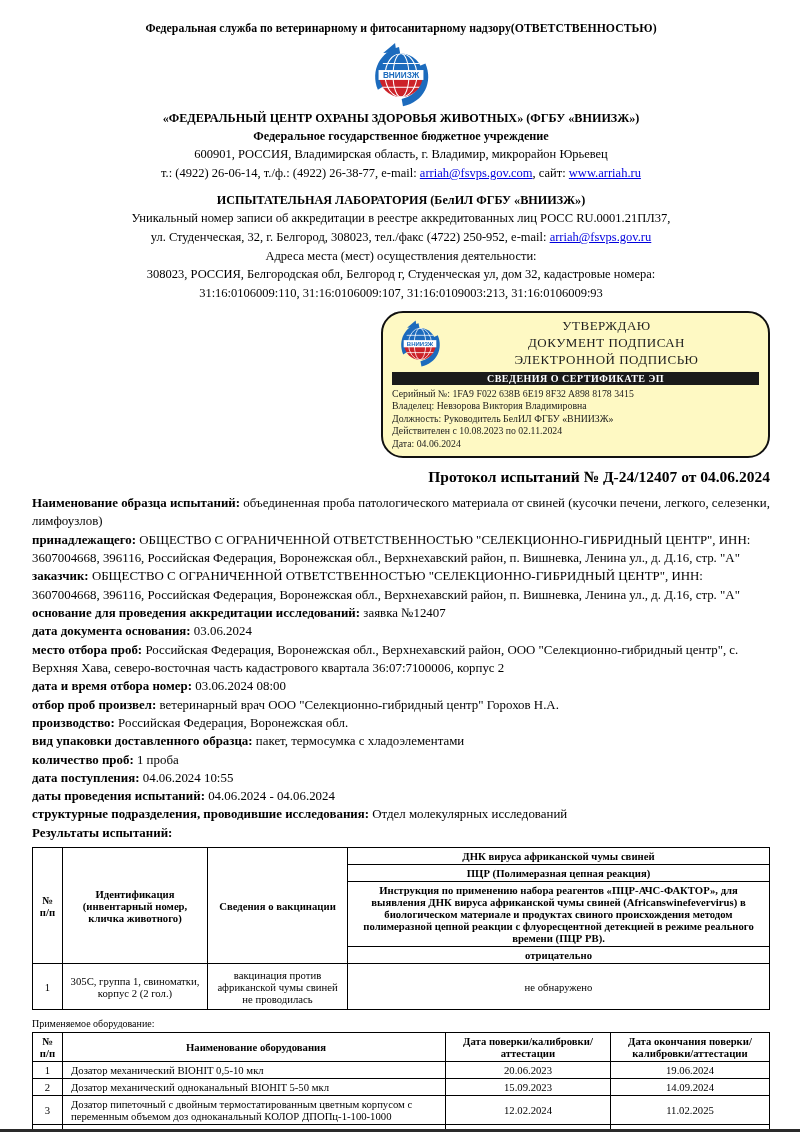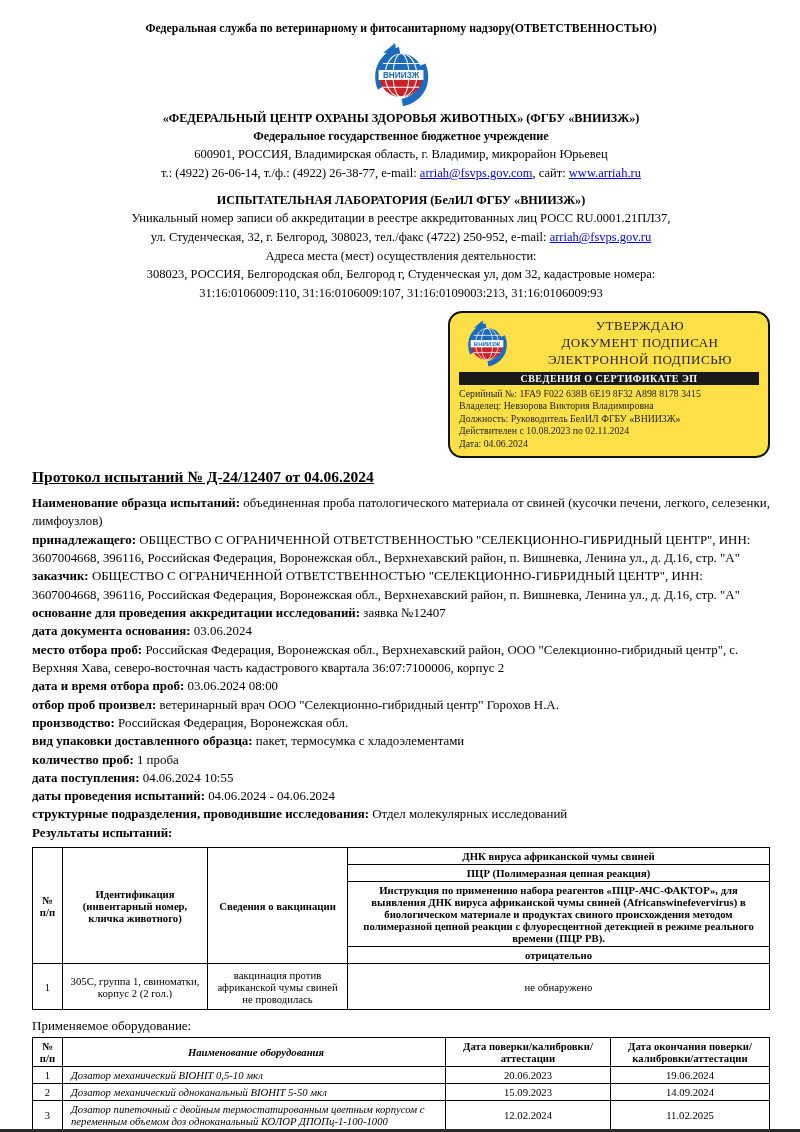--- a/index.html
+++ b/index.html
@@ -17,52 +17,52 @@
   .sm-gap { height:8px; }
   a.link { color:#0000dd; text-decoration:underline; cursor:pointer; }
 
   .logo-wrap { display:flex; justify-content:center; margin:3px 0 2px 0; }
   .logo-svg { width:78px; height:66px; }
   .logo-svg-sm { width:56px; height:48px; }
 
   
   .stamp-row { display:flex; justify-content:flex-end; margin:8px 0 0 0; }
   .stamp {
-    width:322px; border:2.5px solid #111; border-radius:14px;
-    padding:5px 9px 6px 9px; background:#fde047;
+    width:389px; border:2.5px solid #111; border-radius:22px;
+    padding:5px 9px 6px 9px; background:#fef9c3;
   }
   .stamp-top { display:flex; align-items:center; gap:6px; }
   .stamp-title { flex:1; text-align:center; font-size:13px; line-height:1.3; letter-spacing:.5px; color:#1c1c1c; }
   .stamp-bar {
     background:#1a1a1a; color:#fff; text-align:center;
     font-size:10px; font-weight:bold; letter-spacing:.5px;
     padding:1px 0; margin:3px 0 3px 0;
   }
   .stamp-info { font-size:9.8px; line-height:1.28; color:#1c1c1c; }
 
-  .doc-title { font-size:15.5px; font-weight:bold; text-align:left; margin:10px 0 8px 0;text-decoration:underline; }
+  .doc-title { font-size:15.5px; font-weight:bold; text-align:right; margin:10px 0 8px 0; }
 
   .fields p { margin:0; line-height:1.42; font-size:12.9px; }
 
   table { border-collapse:collapse; width:738px; }
   td { border:1px solid #000; padding:2px 4px; vertical-align:middle; text-align:center; }
 
   .results { margin-top:5px; font-size:10.7px; }
   .results .hd { font-weight:bold; }
   .results td.c1 { width:30px; }
   .results td.c2 { width:145px; }
   .results td.c3 { width:140px;font-family:Liberation Serif, serif; }
   .results td.instr { padding:2px 10px; }
   .results td.datarow { height:46px; }
 
-  .equip-title { font-size:13px; margin:8px 0 3px 0; }
+  .equip-title { font-size:10px; margin:8px 0 3px 0; }
   .equip { font-size:10.7px; }
   .equip .hd { font-weight:bold; }
   .equip td.c1 { width:30px; }
-  .equip td.name { width:383px; text-align:left; padding-left:8px;font-style:italic; }
+  .equip td.name { width:383px; text-align:left; padding-left:8px; }
   .equip td.d1 { width:165px; }
   .bottom-strip { position:absolute; left:0; bottom:0; width:100%; height:3px; background:#2a2a2a; }
 </style>
 </head>
 <body>
 
 <div class="page">
 
   <div class="center hdr-line b" style="font-size:11.8px;">Федеральная служба по ветеринарному и фитосанитарному надзору(ОТВЕТСТВЕННОСТЬЮ)</div>
 
@@ -145,21 +145,21 @@
 
   <div class="doc-title">Протокол испытаний № Д-24/12407 от 04.06.2024</div>
 
   <div class="fields">
     <p><b>Наименование образца испытаний:</b> <span>объединенная проба патологического материала от свиней (кусочки печени, легкого, селезенки, лимфоузлов)</span></p>
     <p><b>принадлежащего:</b> <span>ОБЩЕСТВО С ОГРАНИЧЕННОЙ ОТВЕТСТВЕННОСТЬЮ "СЕЛЕКЦИОННО-ГИБРИДНЫЙ ЦЕНТР", ИНН: 3607004668, 396116, Российская Федерация, Воронежская обл., Верхнехавский район, п. Вишневка, Ленина ул., д. Д.16, стр. "А"</span></p>
     <p><b>заказчик:</b> <span>ОБЩЕСТВО С ОГРАНИЧЕННОЙ ОТВЕТСТВЕННОСТЬЮ "СЕЛЕКЦИОННО-ГИБРИДНЫЙ ЦЕНТР", ИНН: 3607004668, 396116, Российская Федерация, Воронежская обл., Верхнехавский район, п. Вишневка, Ленина ул., д. Д.16, стр. "А"</span></p>
     <p><b>основание для проведения аккредитации исследований:</b> <span>заявка №12407</span></p>
     <p><b>дата документа основания:</b> <span>03.06.2024</span></p>
     <p><b>место отбора проб:</b> <span>Российская Федерация, Воронежская обл., Верхнехавский район, ООО "Селекционно-гибридный центр", с. Верхняя Хава, северо-восточная часть кадастрового квартала 36:07:7100006, корпус 2</span></p>
-    <p><b>дата и время отбора проб:</b> <span>03.06.2024 08:00</span></p>
+    <p><b>дата и время отбора номер:</b> <span>03.06.2024 08:00</span></p>
     <p><b>отбор проб произвел:</b> <span>ветеринарный врач ООО "Селекционно-гибридный центр" Горохов Н.А.</span></p>
     <p><b>производство:</b> <span>Российская Федерация, Воронежская обл.</span></p>
     <p><b>вид упаковки доставленного образца:</b> <span>пакет, термосумка с хладоэлементами</span></p>
     <p><b>количество проб:</b> <span>1 проба</span></p>
     <p><b>дата поступления:</b> <span>04.06.2024 10:55</span></p>
     <p><b>даты проведения испытаний:</b> <span>04.06.2024 - 04.06.2024</span></p>
     <p><b>структурные подразделения, проводившие исследования:</b> <span>Отдел молекулярных исследований</span></p>
     <p><b>Результаты испытаний:</b></p>
   </div>
 

